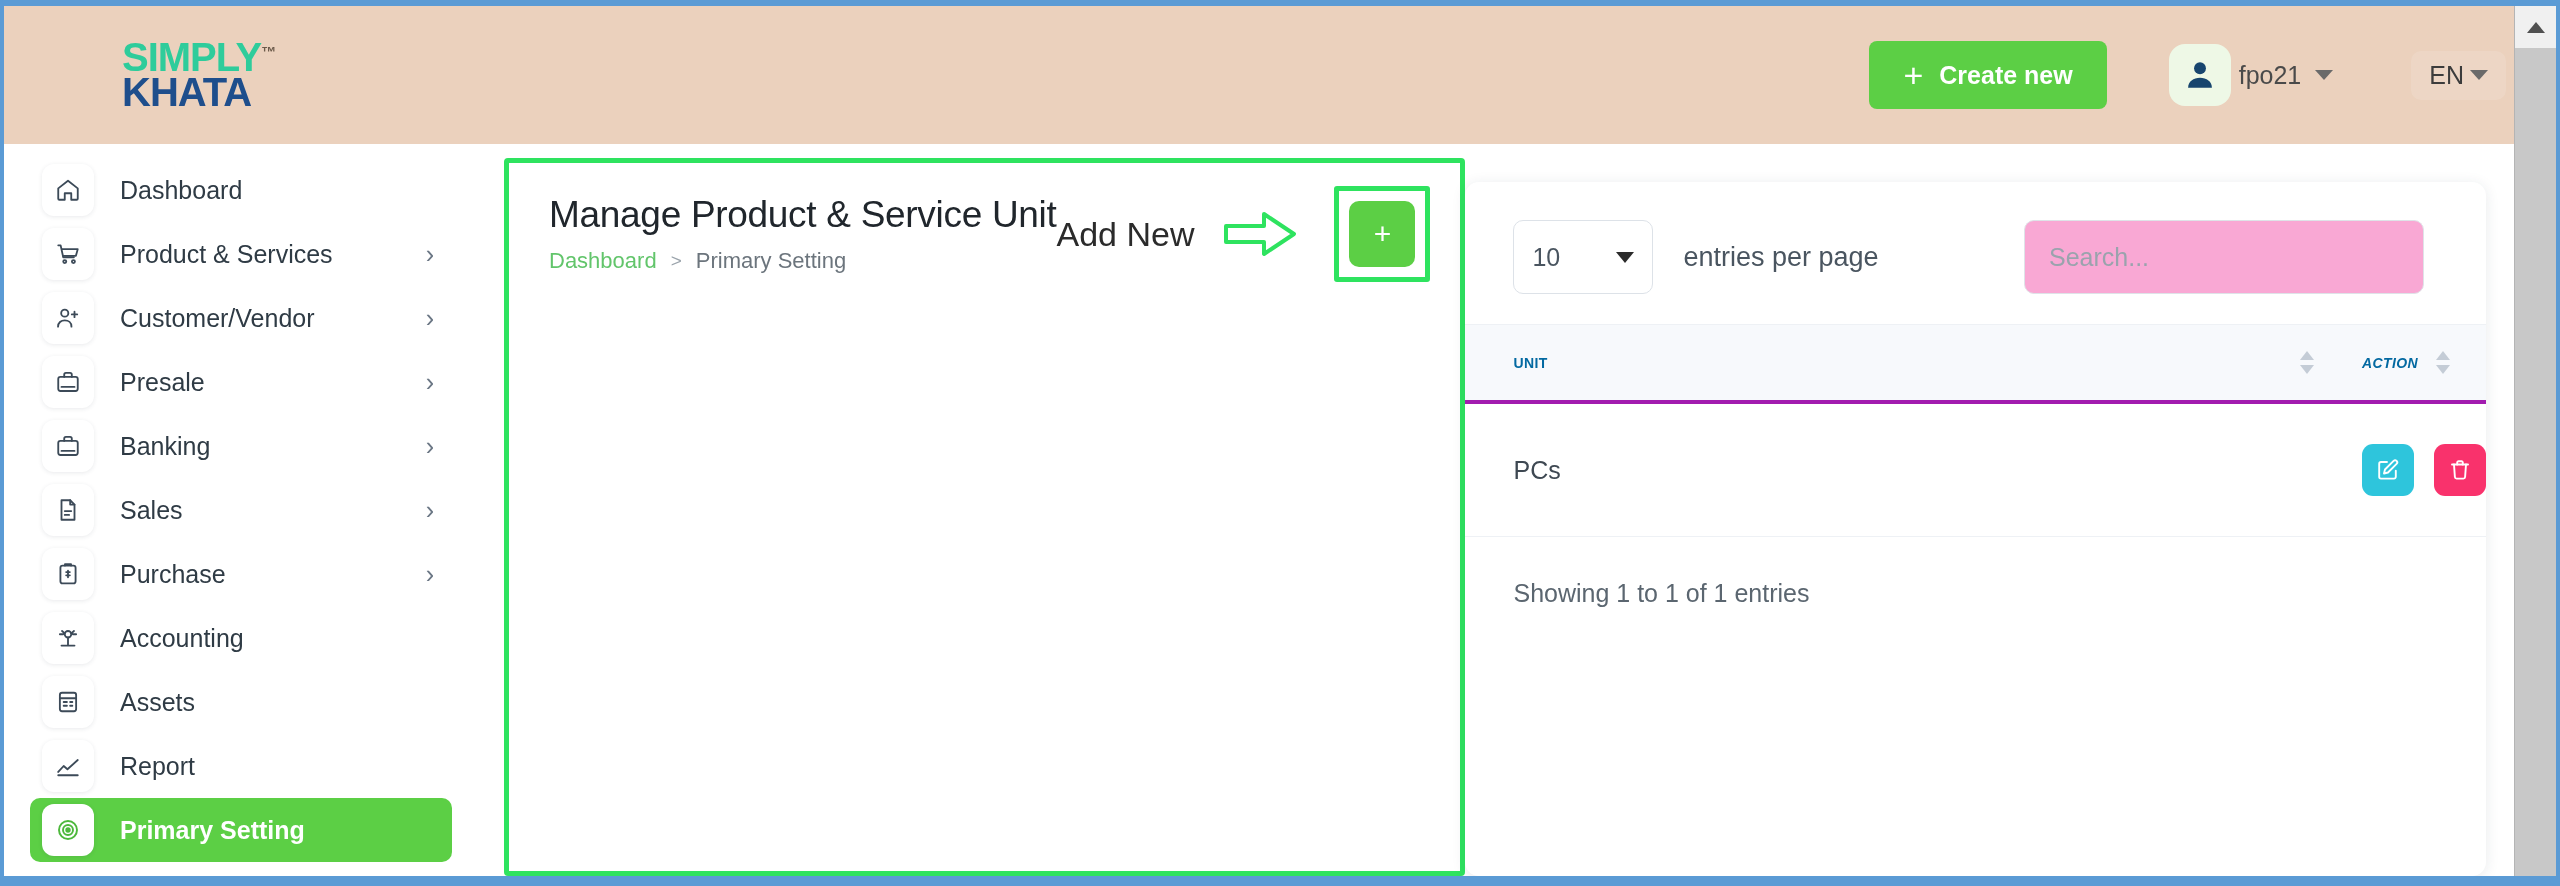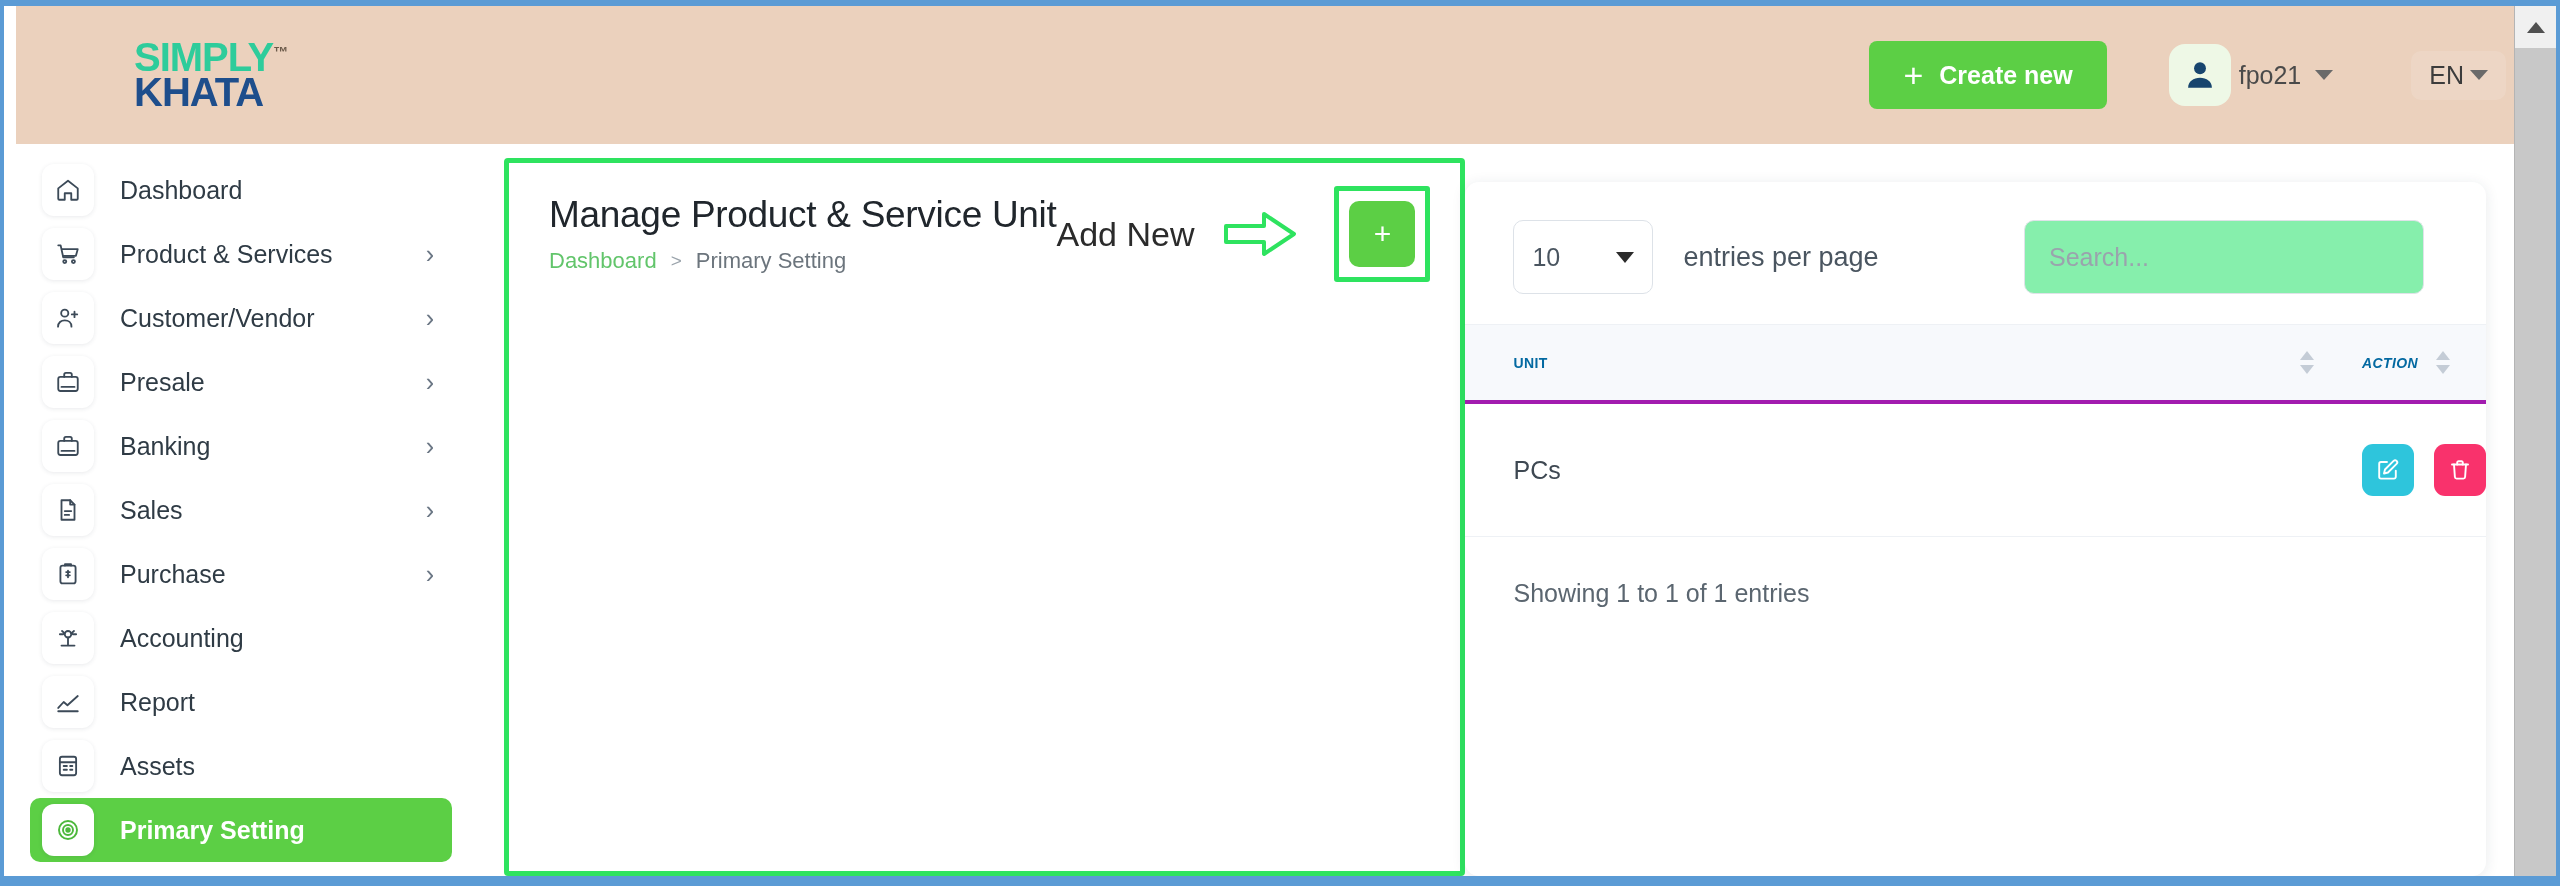--- a/index.html
+++ b/index.html
@@ -33,21 +33,20 @@
 
   
   .topbar {
     position: relative;
     height: 138px;
     background: #ebd1bd;
     display: flex;
     align-items: center;
     padding: 0 50px 0 0;
     flex: 0 0 auto;
-    margin-left: 12px;
   }
   .brand {
     width: 450px;
     padding-left: 118px;
     display: flex;
     flex-direction: column;
     justify-content: center;
     line-height: 0.88;
   }
   .brand-top {
@@ -315,21 +314,21 @@
   .search-input {
     margin-left: auto;
     width: 400px;
     height: 74px;
     border: 1px solid #dfe3e8;
     border-radius: 10px;
     padding: 0 24px;
     font-size: 25px;
     color: #3c4651;
     font-family: "Liberation Sans", sans-serif;
-    background: #86efac;
+    background: #f9a8d4;
     outline: none;
   }
   .search-input::placeholder { color: #9aa3ad; }
 
   
   .tbl { width: 100%; border-collapse: collapse; }
   .tbl thead tr { background: #f7f9fc; }
   .tbl th {
     font-size: 14px;
     color: #0369a1;
@@ -539,36 +538,36 @@
                 <circle cx="12" cy="8.5" r="3"></circle>
                 <path d="M12 11.5V19M6 19h12M4.5 8.5h3M16.5 8.5h3M6.5 5.5l2.2 2M17.5 5.5l-2.2 2"></path>
               </svg>
           </span>
           <span class="nav-label">Accounting</span>
         </div>
 
         <div class="nav-item">
           <span class="nav-ico">
             <svg width="26" height="26" viewBox="0 0 24 24" fill="none" stroke="#3c4a58" stroke-width="1.7" stroke-linecap="round" stroke-linejoin="round">
-                <path d="M3 17.5 8 12l3.5 3L21 6.5"></path>
-                <path d="M3 20.5h18"></path>
-              </svg>
-          </span>
-          <span class="nav-label">Report</span>
-        </div>
-
-        <div class="nav-item">
-          <span class="nav-ico">
-            <svg width="26" height="26" viewBox="0 0 24 24" fill="none" stroke="#3c4a58" stroke-width="1.7" stroke-linecap="round" stroke-linejoin="round">
                 <rect x="4.5" y="3.5" width="15" height="17" rx="2"></rect>
                 <path d="M4.5 8.5h15"></path>
                 <path d="M8 12h3M8 15.5h3M14 12h2M14 15.5h2"></path>
               </svg>
           </span>
           <span class="nav-label">Assets</span>
+        </div>
+
+        <div class="nav-item">
+          <span class="nav-ico">
+            <svg width="26" height="26" viewBox="0 0 24 24" fill="none" stroke="#3c4a58" stroke-width="1.7" stroke-linecap="round" stroke-linejoin="round">
+                <path d="M3 17.5 8 12l3.5 3L21 6.5"></path>
+                <path d="M3 20.5h18"></path>
+              </svg>
+          </span>
+          <span class="nav-label">Report</span>
         </div>
 
         <div class="nav-item active">
           <span class="nav-ico">
             <svg width="26" height="26" viewBox="0 0 24 24" fill="none" stroke="#4db83c" stroke-width="1.8" stroke-linecap="round" stroke-linejoin="round">
                 <circle cx="12" cy="12" r="8.3"></circle>
                 <circle cx="12" cy="12" r="4.6"></circle>
                 <circle cx="12" cy="12" r="1.6" fill="#4db83c"></circle>
               </svg>
           </span>

